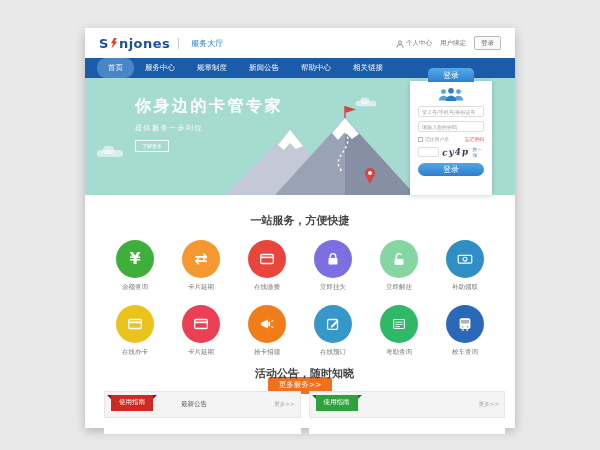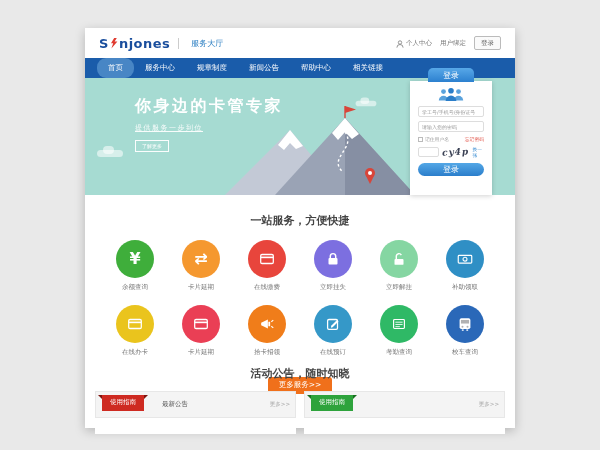--- a/index.html
+++ b/index.html
@@ -21,21 +21,21 @@
   
   .nav { position:absolute; top:30px; left:0; right:0; height:20px; background:#1a5caa;
          display:flex; align-items:stretch; padding-left:12px; }
   .nav-item { display:flex; align-items:center; padding:0 11px; color:#fff; font-size:7.5px; cursor:pointer; }
   .nav-item.active { background:#4886c5;border-radius:9px; }
 
   
   .hero { position:absolute; top:50px; left:0; right:0; height:117px; background:#a6dbd2; overflow:hidden; }
   .hero-copy { position:absolute; left:50px; top:18px; color:#fff; z-index:2; }
   .hero-h { font-size:16px; font-weight:bold; letter-spacing:2.5px; }
-  .hero-s { font-size:7px; margin-top:6px; opacity:.92; letter-spacing:1.5px;text-decoration:underline; }
+  .hero-s { font-size:7px; margin-top:6px; opacity:.92; letter-spacing:1.5px; }
   .hero-cta { display:inline-block; margin-top:6px; border:1px solid rgba(255,255,255,.95);
               font-size:5px; padding:2px 6px; color:#fff; cursor:pointer; }
   .mnt { position:absolute; left:110px; bottom:0; width:230px; height:95px; z-index:1; }
   .cloud { position:absolute; background:rgba(255,255,255,.55); border-radius:8px; width:26px; height:7px; }
   .cloud::before { content:""; position:absolute; left:6px; top:-4px; width:11px; height:8px;
                    background:rgba(255,255,255,.55); border-radius:8px; }
   .cloud.c1 { left:12px; top:72px; }
   .cloud.c2 { left:268px; top:22px; transform:scale(.8); }
 
   
@@ -67,38 +67,38 @@
   .svc { width:56px; display:flex; flex-direction:column; align-items:center; margin-bottom:13px; cursor:pointer; }
   .svc-circle { width:38px; height:38px; border-radius:50%; display:flex; align-items:center;
                 justify-content:center; color:#fff; }
   .svc-circle .glyph { font-size:16px; font-weight:bold; line-height:1; }
   .svc-label { font-size:6.5px; color:#777; margin-top:5px; }
   .more-wrap { text-align:center; margin-top:2px; }
   .more-btn { display:inline-block; background:#f0701b; color:#fff; font-size:7.5px;
               padding:3.5px 11px; border-radius:3px; cursor:pointer; }
 
   
-  .ann { position:absolute; top:338px; left:0; right:0; }
+  .ann { position:absolute; top:338px; left:0; right:0;padding-left:9px; }
   .ann .sec-title { margin-bottom:10px; }
   .panels { display:flex; gap:8px; padding:0 10px; }
   .panel { flex:1; }
   .panel-bar { height:27px; background:#f4f4f4; border:1px solid #e7e7e7; display:flex;
                align-items:center; padding-right:5px; position:relative; }
   .ribbon { height:16px; margin-top:-4px; margin-left:6px; padding:0 8px; color:#fff; font-size:6.5px;
             display:flex; align-items:center; position:relative; cursor:pointer; }
   .ribbon.red { background:#ce2a21; }
   .ribbon.green { background:#2ea33c; }
   .ribbon::before, .ribbon::after { content:""; position:absolute; top:0; border-style:solid; }
   .ribbon::before { left:-4px; border-width:0 4px 4px 0; }
   .ribbon::after { right:-4px; border-width:4px 4px 0 0; border-right-color:transparent!important; }
   .ribbon.red::before { border-color:transparent #7e140f transparent transparent; }
   .ribbon.red::after { border-color:#7e140f transparent transparent transparent; }
   .ribbon.green::before { border-color:transparent #17701f transparent transparent; }
   .ribbon.green::after { border-color:#17701f transparent transparent transparent; }
-  .panel-tab2 { font-size:6.5px; color:#555; margin-left:18px; cursor:pointer;text-align:right; }
+  .panel-tab2 { font-size:6.5px; color:#555; margin-left:28px; cursor:pointer;text-align:right; }
   .panel-more { margin-left:auto; font-size:5.5px; color:#aaa; cursor:pointer; }
   .panel-body { height:16px; background:#fff; }
 </style>
 </head>
 <body>
 
 <div class="stage">
   <div class="site">
 
     <div class="hdr">

